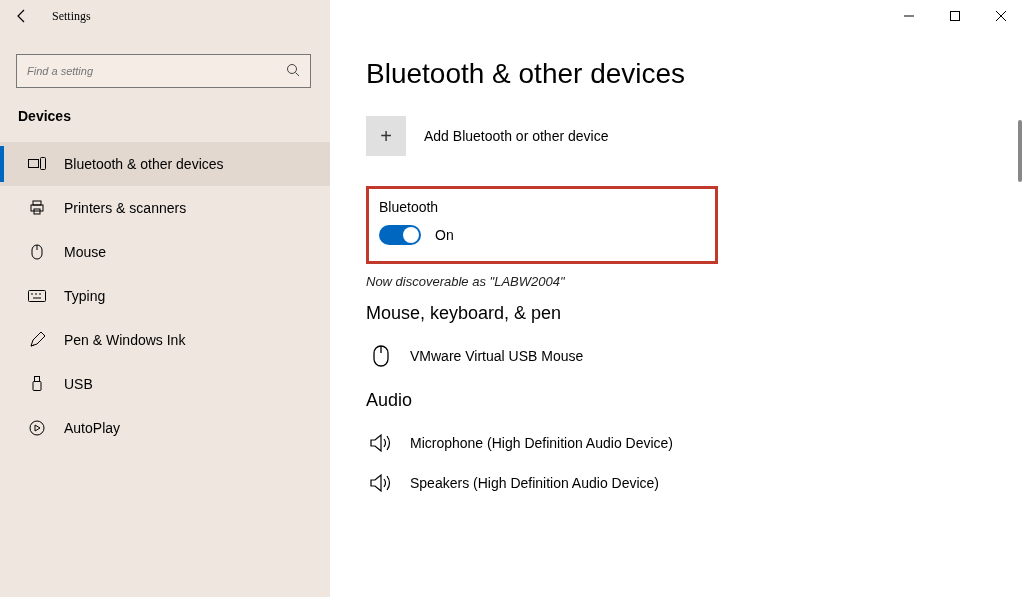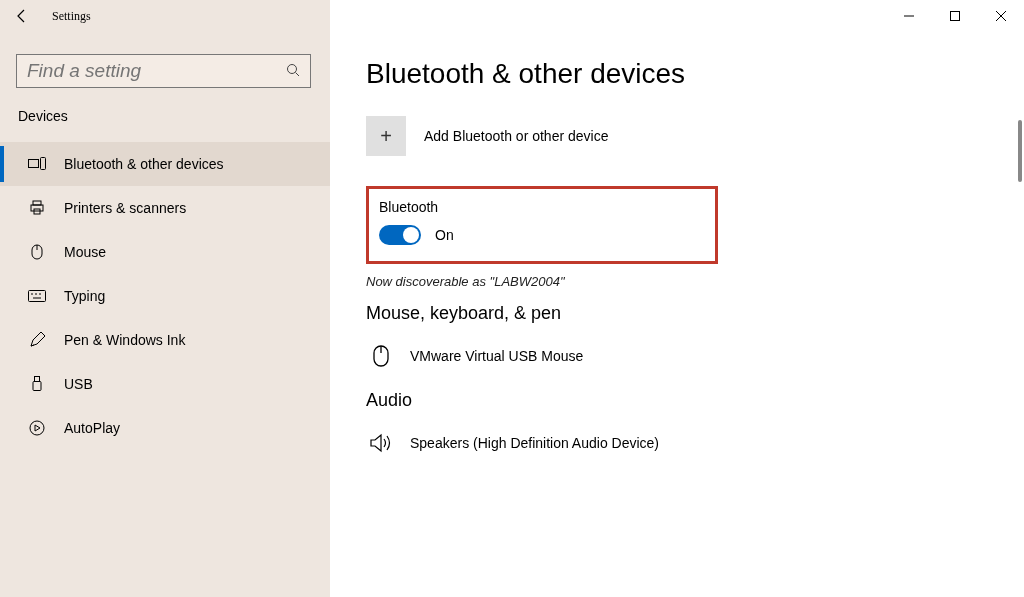--- a/index.html
+++ b/index.html
@@ -74,28 +74,28 @@
       background: #f4ece5;
       display: flex;
       align-items: center;
       padding: 0 10px;
     }
     .search-box input {
       flex: 1;
       background: transparent;
       border: none;
       outline: none;
-      font-size: 19px;
+      font-size: 11px;
       color: #0c4a6e;
       font-style: italic;
     }
     .search-icon { font-size: 13px; color: #444; }
     .section-label {
       margin-top: 20px;
-      font-weight: 400;
+      font-weight: 700;
       font-size: 14px;
       padding-left: 2px;
     }
     .nav-list {
       margin-top: 18px;
       list-style: none;
       margin-left: -16px;
       width: 330px;
     }
     .nav-item {
@@ -349,18 +349,28 @@
 
     <div class="section-title">Audio</div>
     <div class="device-row">
       <span class="dicon">
         <svg width="22" height="20" viewBox="0 0 22 20">
             <path d="M1 7 H5 L11 2 V18 L5 13 H1 Z" stroke="#000" stroke-width="1.2" fill="none"></path>
             <path d="M14 6 Q17 10 14 14" stroke="#000" stroke-width="1.2" fill="none"></path>
             <path d="M17 3 Q22 10 17 17" stroke="#000" stroke-width="1.2" fill="none"></path>
           </svg>
       </span>
+      <span class="dlabel">Microphone (High Definition Audio Device)</span>
+    </div>
+    <div class="device-row">
+      <span class="dicon">
+        <svg width="22" height="20" viewBox="0 0 22 20">
+            <path d="M1 7 H5 L11 2 V18 L5 13 H1 Z" stroke="#000" stroke-width="1.2" fill="none"></path>
+            <path d="M14 6 Q17 10 14 14" stroke="#000" stroke-width="1.2" fill="none"></path>
+            <path d="M17 3 Q22 10 17 17" stroke="#000" stroke-width="1.2" fill="none"></path>
+          </svg>
+      </span>
       <span class="dlabel">Speakers (High Definition Audio Device)</span>
     </div>
 
     <div class="right-scroll"></div>
   </div>
 </div>
 
 </body></html>

